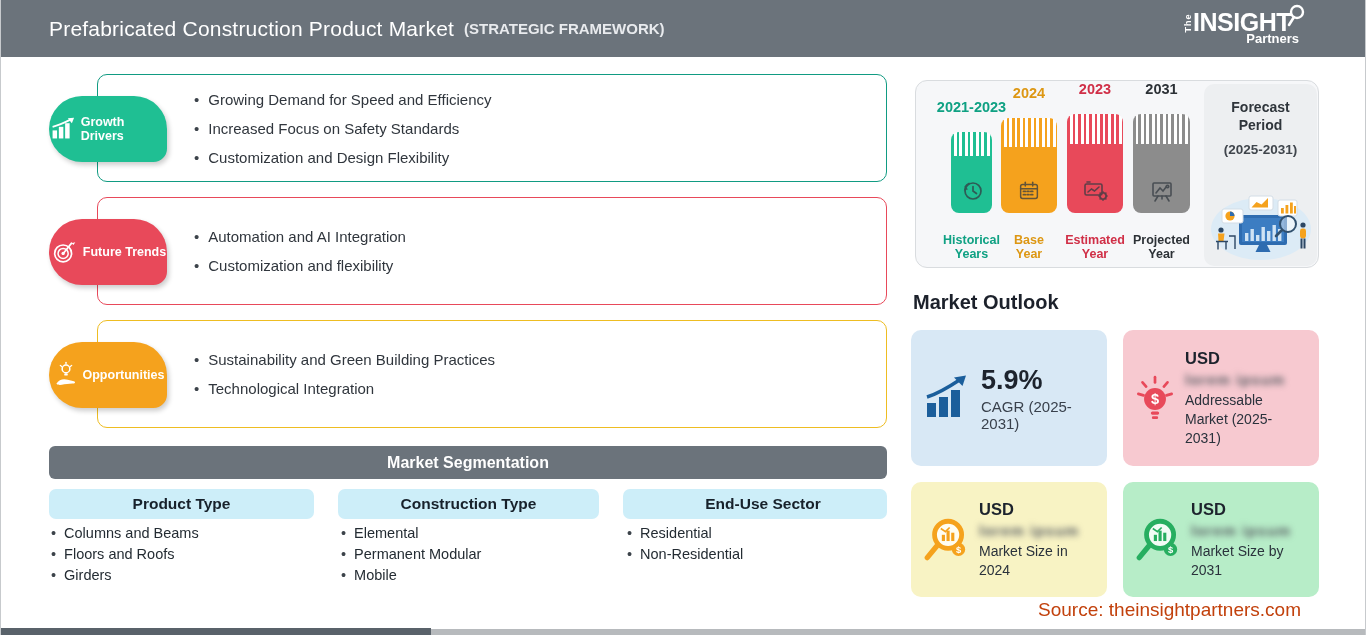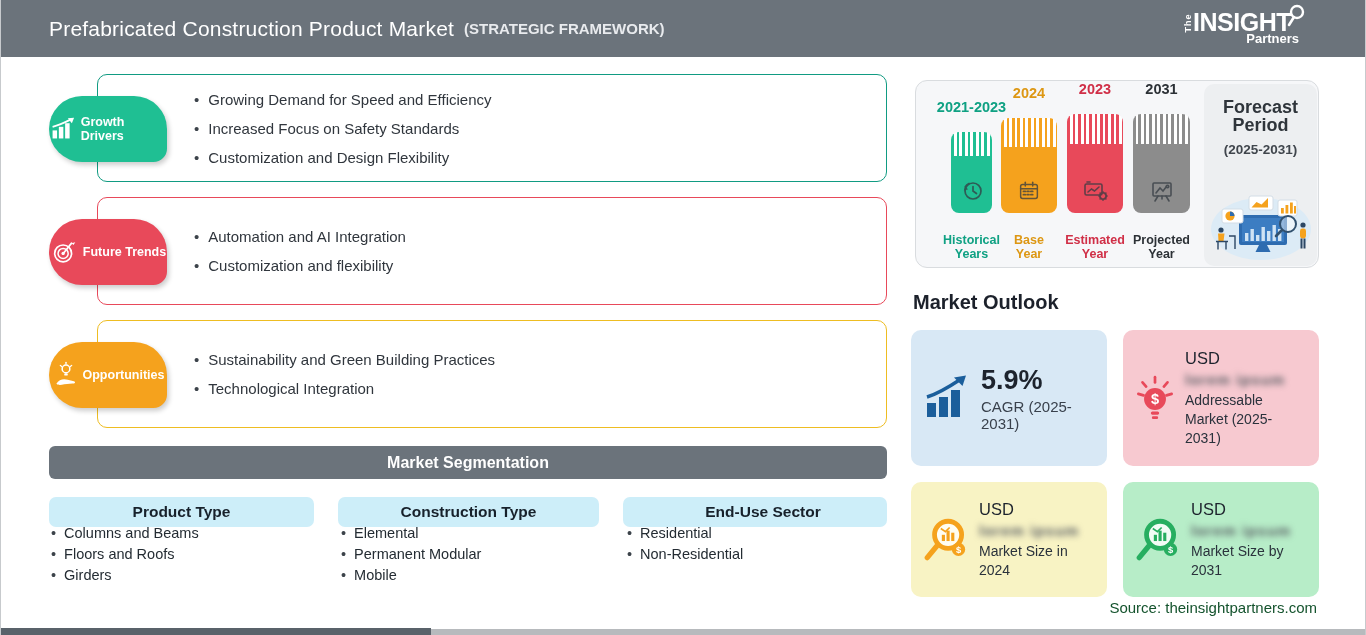--- a/index.html
+++ b/index.html
@@ -28,57 +28,57 @@
   .fbadge { position:absolute; left:48px; width:118px; height:66px; background:var(--bg); color:#fff;
             border-radius:34px 34px 14px 34px; box-shadow:2px 3px 5px rgba(0,0,0,.2);
             display:flex; flex-direction:row; align-items:center; justify-content:center; gap:3px; z-index:2; }
   .fbadge-label { font-size:12.5px; font-weight:bold; }
 
   
   .seg-bar { position:absolute; left:48px; top:446px; width:838px; height:33px; background:var(--bg,#6b737b);
              border-radius:6px; display:flex; align-items:center; justify-content:center;
              color:#fff; font-size:16px; font-weight:bold; }
   .seg-pill { position:absolute; top:489px; height:30px; background:var(--bg,#cdeef9); border-radius:7px;
-              display:flex; align-items:center; justify-content:center; font-size:15.5px; font-weight:bold; color:#17212b;margin-top:8px; }
+              display:flex; align-items:center; justify-content:center; font-size:15.5px; font-weight:bold; color:#17212b; }
   .seg-list { position:absolute; top:525px; display:flex; flex-direction:column; gap:5px; }
   .seg-item { display:flex; align-items:baseline; font-size:14.5px; color:#242c33; }
   .seg-item::before { content:"•"; margin-right:8px; color:#3c434a; }
 
   
   .tcard { position:absolute; left:914px; top:80px; width:404px; height:188px; background:#f6f7f9;
            border:1px solid #d9dcdf; border-radius:12px; }
   .tgroup { position:absolute; top:0; height:183px; display:flex; flex-direction:column;
             align-items:center; justify-content:flex-end; padding-bottom:3px;gap:14px; }
   .tyear { font-size:14.5px; font-weight:bold; margin-bottom:3px; color:var(--tc); white-space:nowrap; }
   .tbar { width:100%; border-radius:8px; overflow:hidden; display:flex; flex-direction:column; }
   .tbar-stripes { height:30%; background:repeating-linear-gradient(90deg, var(--c) 0 2.5px, #ffffff 2.5px 5.5px); }
   .tbar-solid { flex:1; background:var(--c); display:flex; align-items:flex-end; justify-content:center; padding-bottom:9px; }
   .tlabel { font-size:12.5px; font-weight:bold; line-height:14px; text-align:center; margin-top:6px; color:var(--tc); }
   .ticon { color:#333a41; opacity:.75; }
 
   .forecast { position:absolute; left:288px; top:3px; width:113px; height:182px; background:#edeff1;
               border-radius:10px; text-align:center; padding-top:14px; }
-  .forecast-title { font-size:18px; font-weight:bold; color:#2f353b; line-height:18px; }
+  .forecast-title { font-size:14px; font-weight:bold; color:#2f353b; line-height:18px; }
   .forecast-range { font-size:13.5px; font-weight:600; color:#40464d; margin-top:8px; }
   .illus { position:absolute; bottom:5px; left:5px; }
 
   
   .outlook-title { position:absolute; left:912px; top:291px; font-size:20px; font-weight:bold; color:#1c212b; }
   .cards { position:absolute; left:910px; top:330px; width:408px; display:grid;
            grid-template-columns:196px 196px; grid-template-rows:136px 115px; gap:16px; }
   .card { background:var(--bg); border-radius:10px; display:flex; align-items:center; padding:0 12px 0 10px; gap:8px; }
   .card-icon { flex:0 0 auto; color:var(--ic); display:flex; align-items:center; justify-content:center; }
   .card-text { display:flex; flex-direction:column; }
   .card-value { font-size:27px; font-weight:800; color:#1d232d; }
   .card-sub { font-size:15px; color:#39414c; margin-top:2px; }
-  .card-usd { font-size:16.5px; font-weight:normal; color:#1d232d; }
+  .card-usd { font-size:16.5px; font-weight:bold; color:#1d232d; }
   .card-blur { font-size:15px; font-weight:bold; color:#585d63; filter:blur(3.2px); letter-spacing:1px; margin:3px 0; }
   .card-label { font-size:14px; color:#2a323c; line-height:19px; }
 
-  .source { position:absolute; right:48px; top:599px; font-size:15px; color:#14532d; }
+  .source { position:absolute; right:64px; top:599px; font-size:19px; color:#c2410c; }
 
   .strip-dark { position:absolute; left:0; bottom:0; width:430px; height:7px; background:#59626a; }
   .strip-light { position:absolute; left:430px; right:0; bottom:0; height:6px; background:#b7babd; }
 </style>
 </head>
 <body>
 
 <div class="page">
 
   <div class="topbar" style="--bg: #6b737b;">

